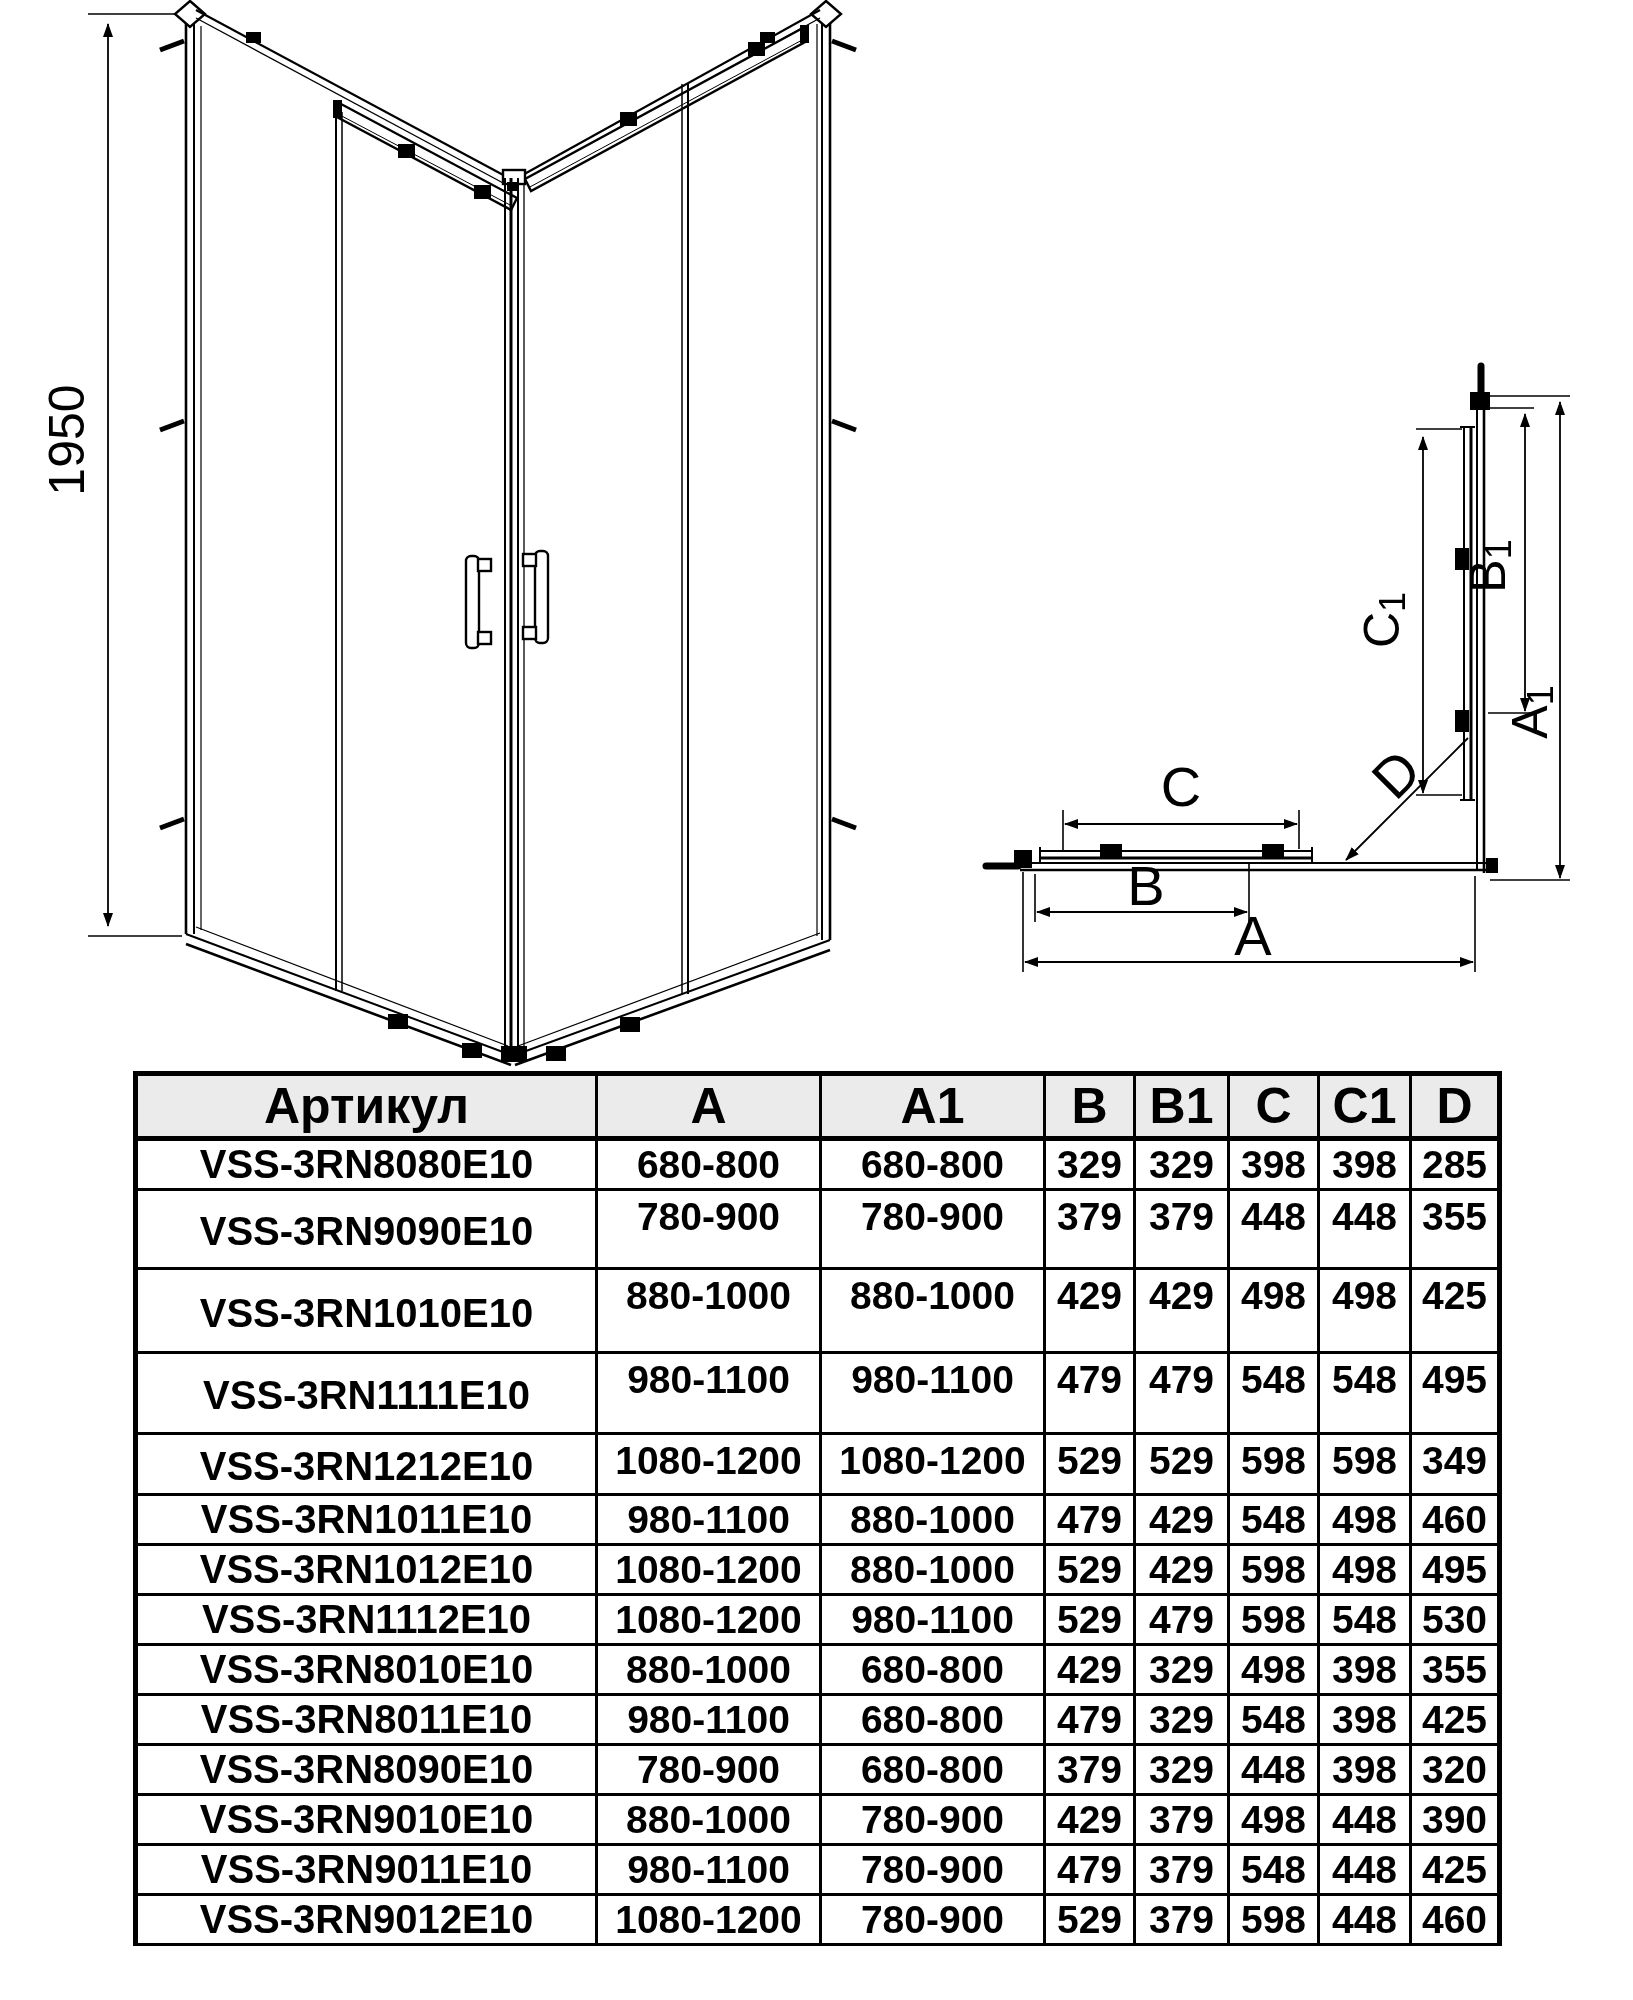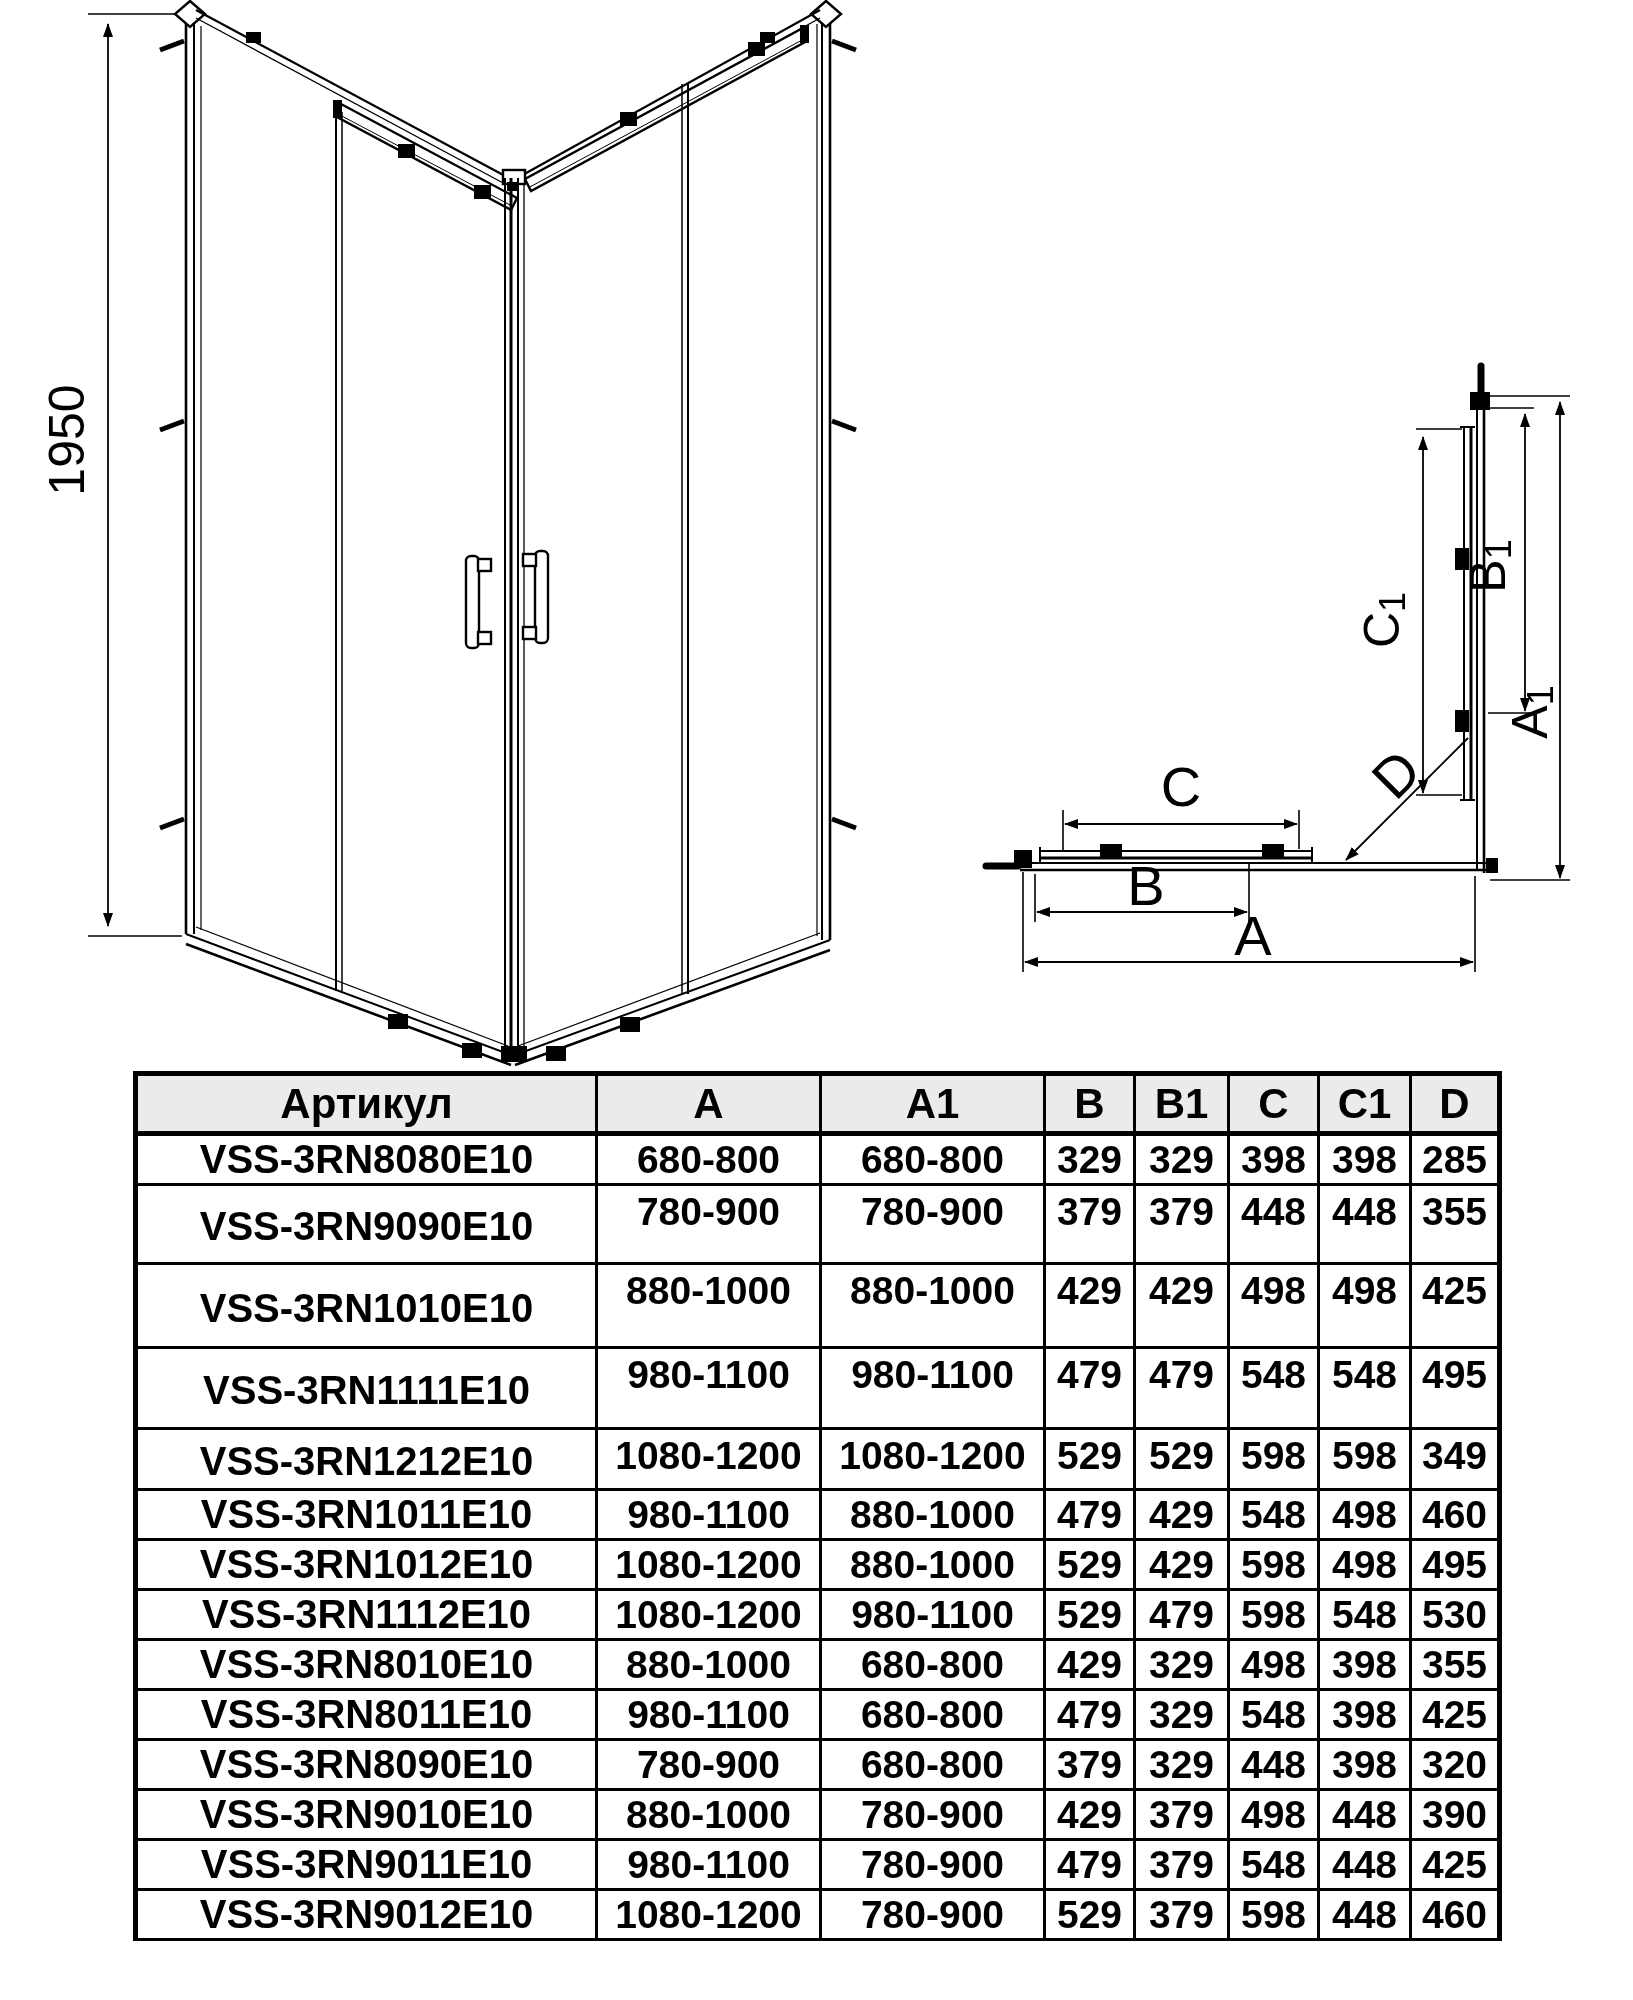--- a/index.html
+++ b/index.html
@@ -12,21 +12,21 @@
   svg .tick{stroke:#000;stroke-width:1.6;}
   svg .blk{fill:#000;stroke:none;}
   svg .cap{fill:#fff;stroke:#000;stroke-width:2.4;}
 
   table.spec{position:absolute;left:133px;top:1071px;width:1364px;
              border-collapse:collapse;table-layout:fixed;
              border:5px solid #000;border-bottom:none;}
   table.spec th,table.spec td{border:3px solid #000;text-align:center;
              vertical-align:middle;color:#000;font-weight:bold;overflow:hidden;}
   table.spec thead tr{height:60px;}
-  table.spec thead th{background:#ebebeb;font-size:42px;border-bottom:5px solid #000;}
+  table.spec thead th{background:#ebebeb;font-size:50px;border-bottom:5px solid #000;}
   table.spec td{font-size:39px;background:#fff;}
   table.spec td:first-child{font-size:40px;}
   col.c-art{width:461px;} col.c-a{width:224px;} col.c-a1{width:224px;}
   col.c-b{width:90px;} col.c-b1{width:94px;} col.c-c{width:90px;}
   col.c-c1{width:92px;} col.c-d{width:89px;}
   tbody tr{height:46px;}
   tbody tr:nth-child(1){height:45px;}
   tbody tr:nth-child(2){height:79px;}
   tbody tr:nth-child(3){height:84px;}
   tbody tr:nth-child(4){height:81px;}

